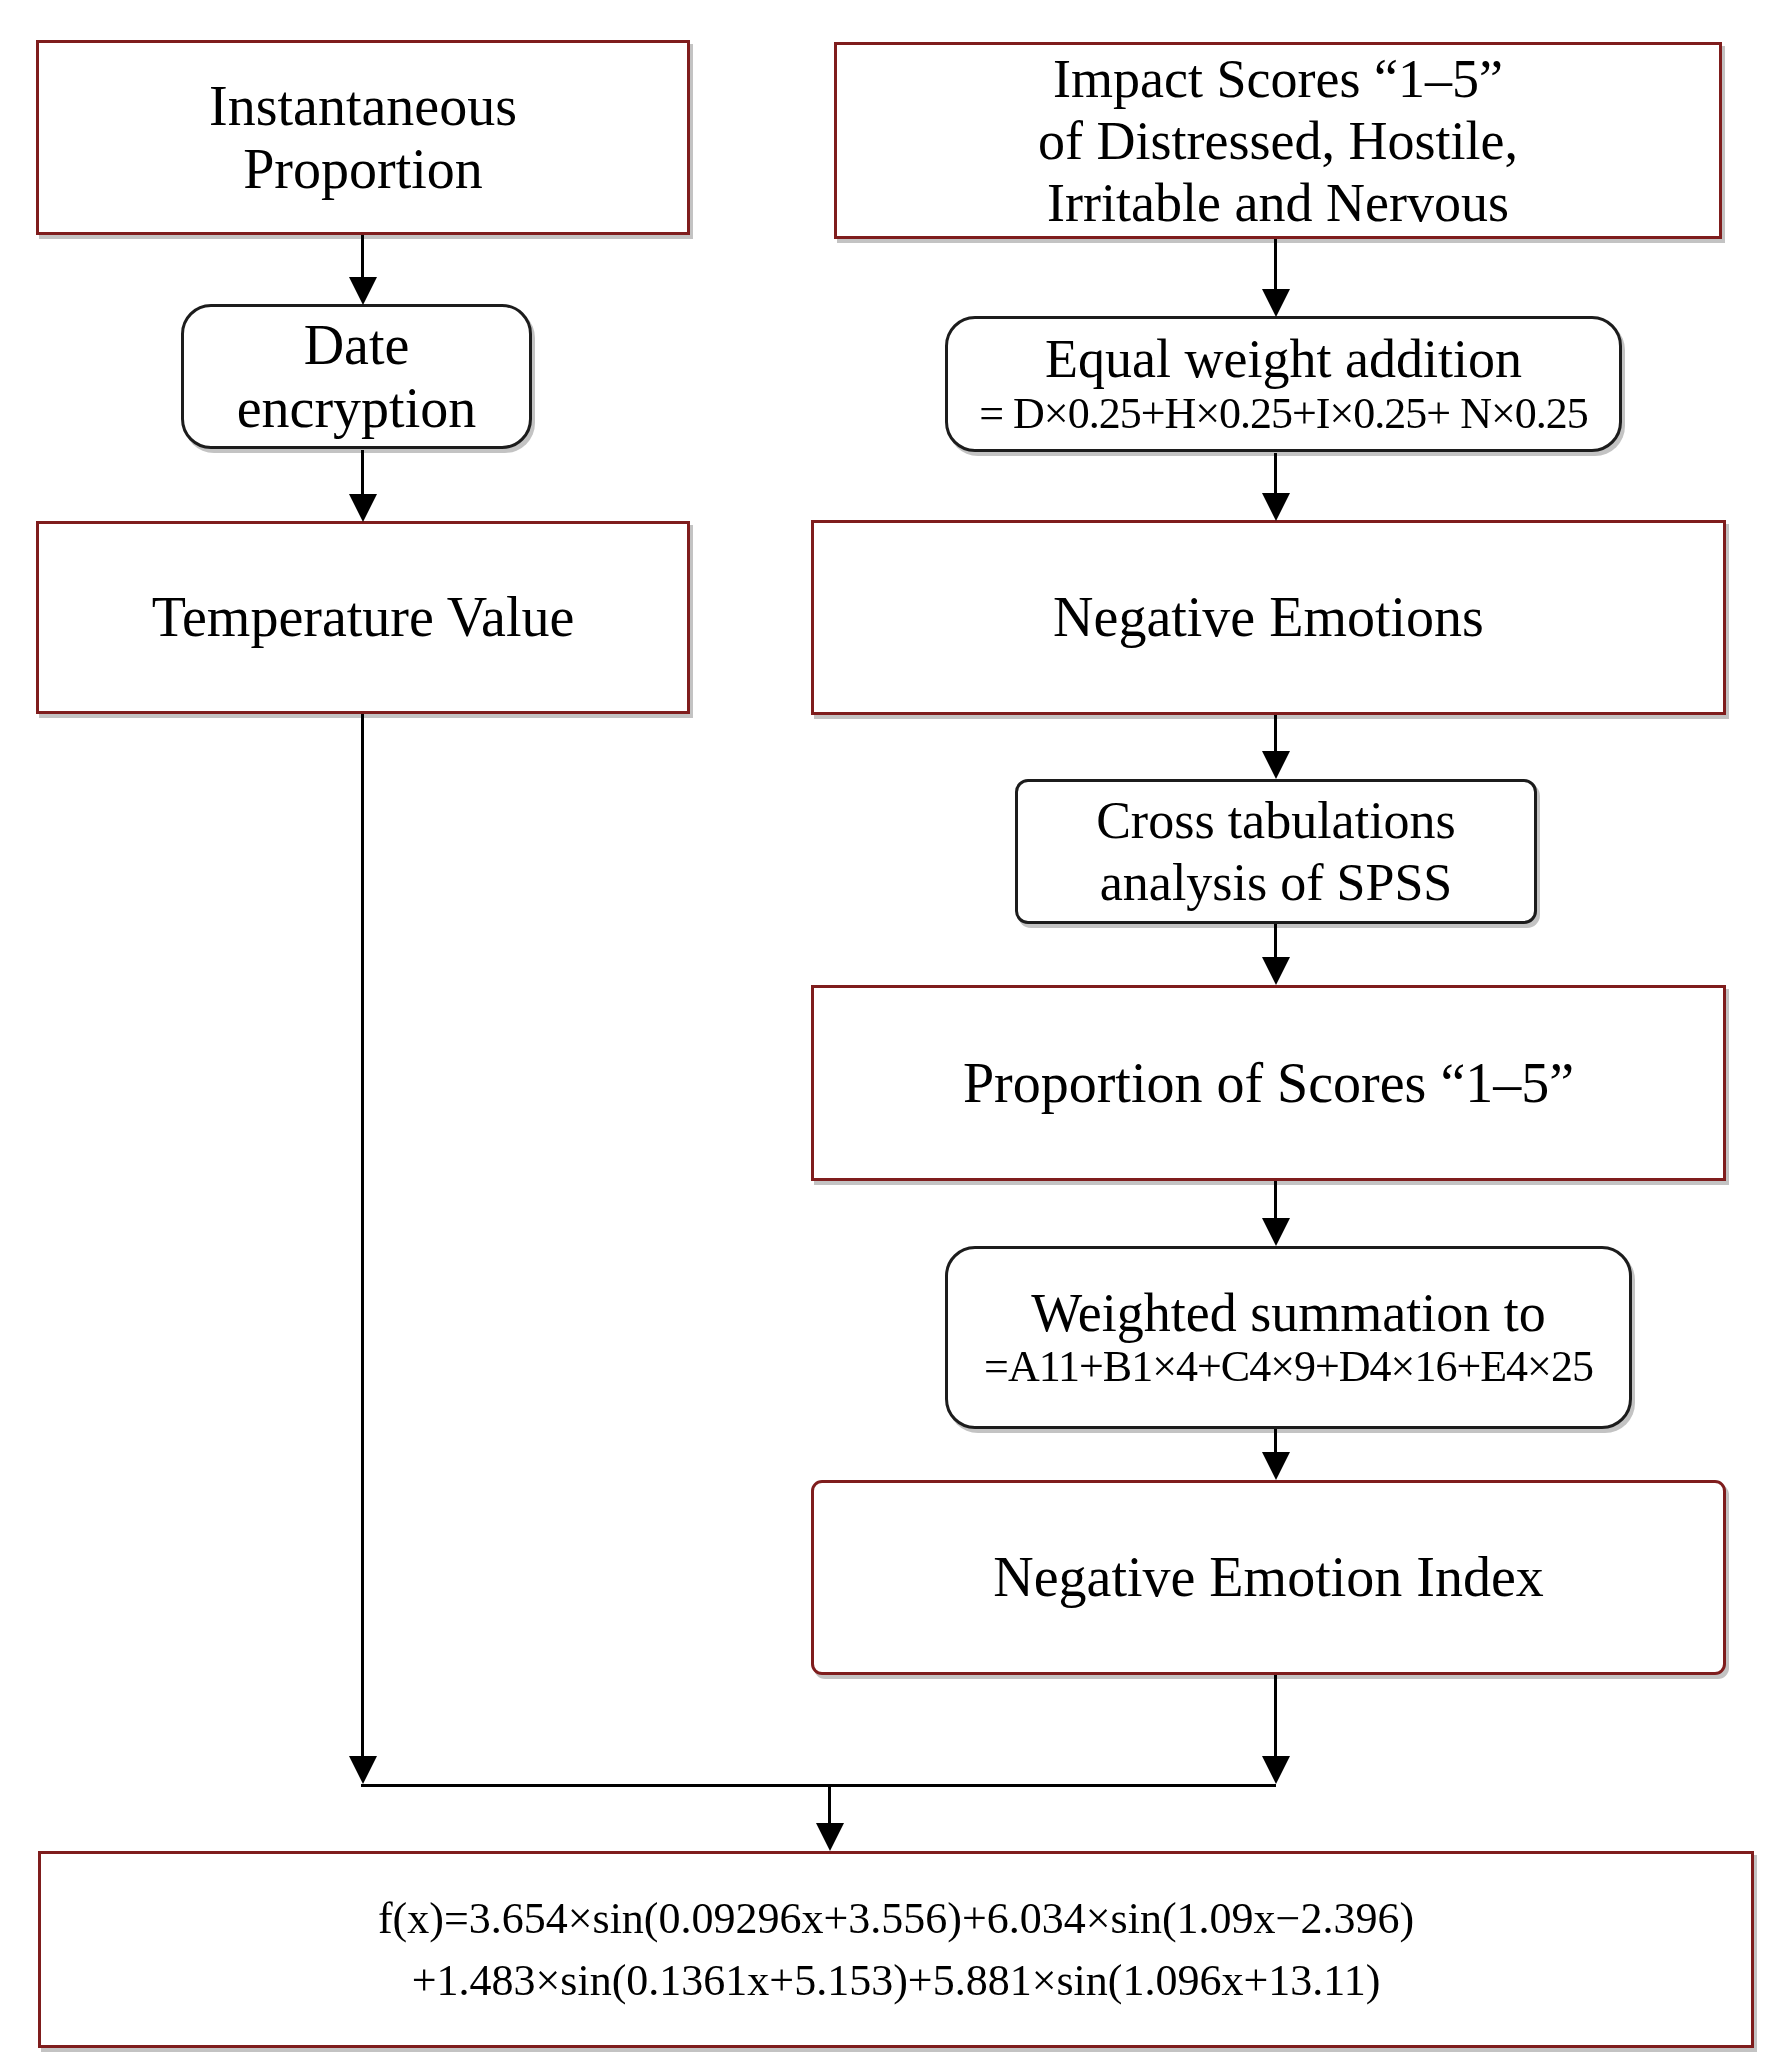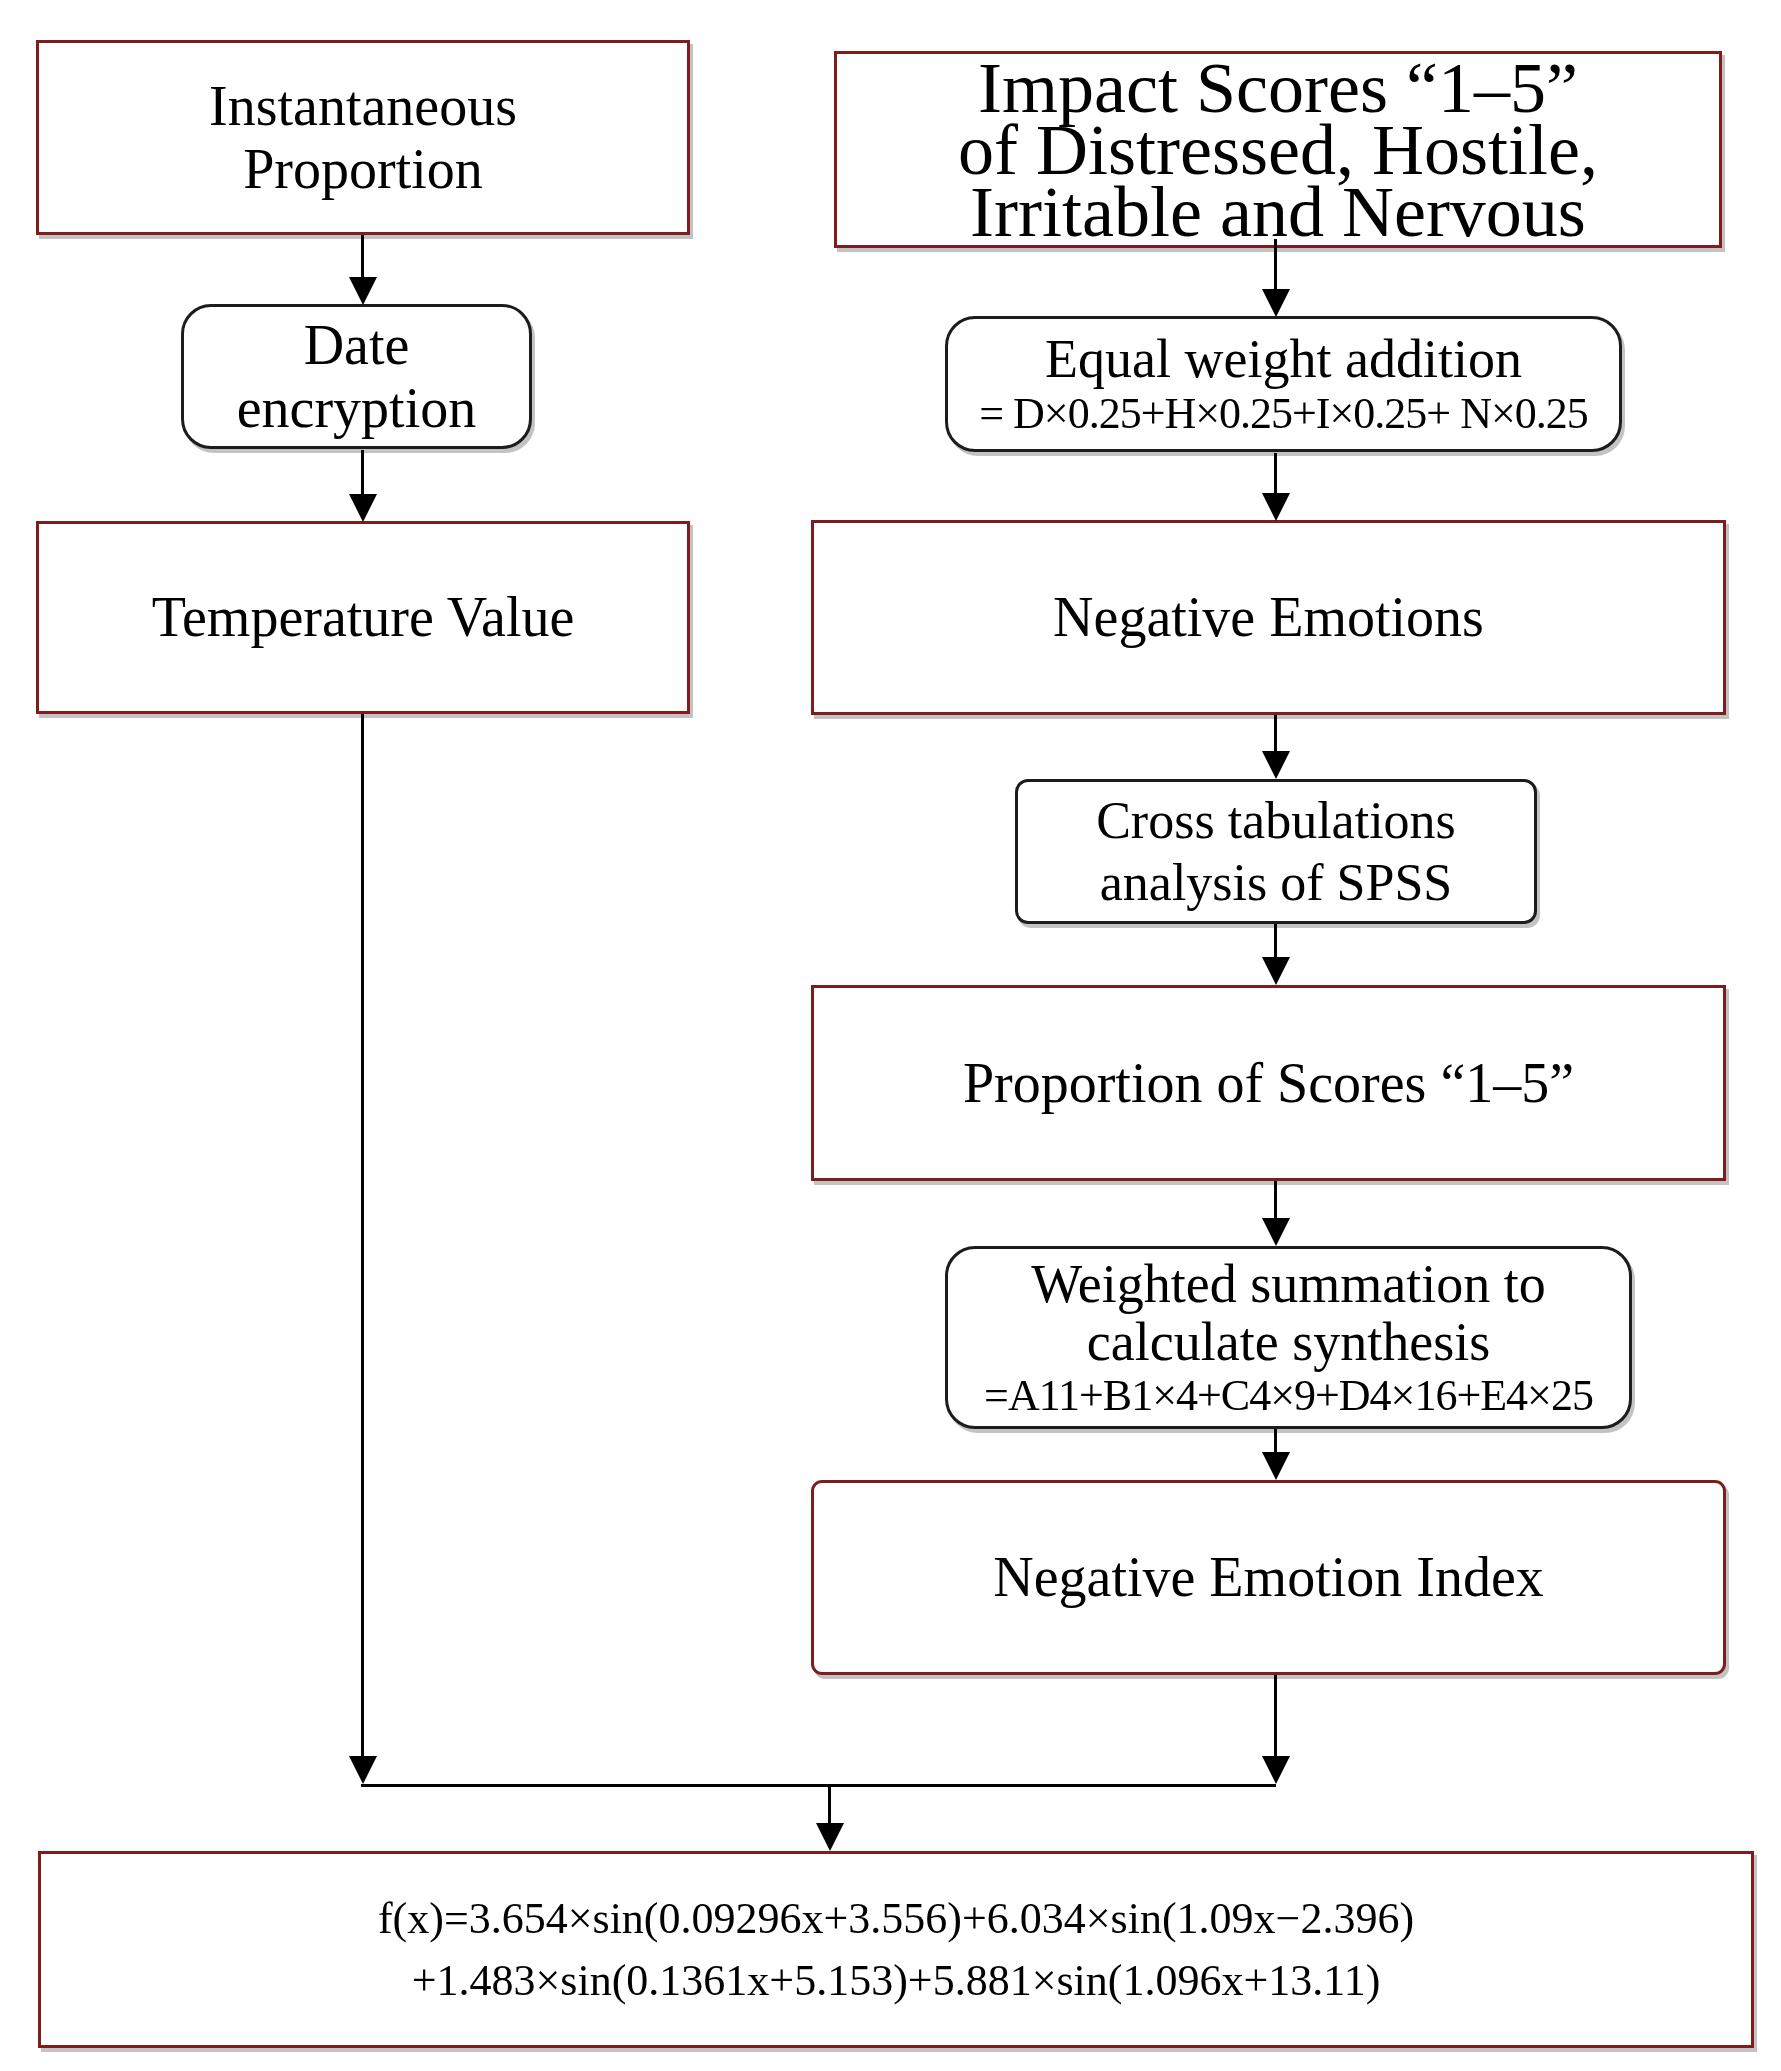--- a/index.html
+++ b/index.html
@@ -27,21 +27,21 @@
     box-shadow: 3px 4px 0 rgba(145,145,145,0.55);
   }
   .round {
     border: 3px solid #1c1c1c;
     border-radius: 30px;
     box-shadow: 3px 4px 0 rgba(145,145,145,0.55);
   }
   .node span { display: block; white-space: nowrap; }
 
   .t-main   { font-size: 56px; line-height: 1.12; }
-  .t-impact { font-size: 72px; line-height: 62px; margin-top: 9px; }
+  .t-impact { font-size: 54px; line-height: 62px; }
   .t-rtitle { font-size: 54px; line-height: 60px; }
   .t-crosst { font-size: 52px; line-height: 62px; }
   .t-wtitle { font-size: 54px; line-height: 58px; }
   .t-formula { font-size: 44px; line-height: 50px; letter-spacing: -1px; }
   .t-model-title { font-size: 64px; line-height: 68px; }
   .t-model-formula { font-size: 44px; line-height: 50px; }
   .gap-top { margin-top: 12px; }
 
   .stem  { position: absolute; width: 3px;  background: #000000; }
   .hline { position: absolute; height: 3px; background: #000000; }
@@ -91,21 +91,20 @@
     <span>Cross tabulations</span>
     <span>analysis of SPSS</span>
   </div>
 
   <div class="node rect t-main" style="left:811px; top:985px; width:915px; height:196px;">
     <span>Proportion of Scores “1–5”</span>
   </div>
 
   <div class="node round" style="left:945px; top:1246px; width:687px; height:183px;">
     <span class="t-wtitle">Weighted summation to</span>
-    <span class="t-wtitle">calculate synthesis</span>
     <span class="t-formula">=A11+B1×4+C4×9+D4×16+E4×25</span>
   </div>
 
   <div class="node rect t-main" style="left:811px; top:1480px; width:915px; height:195px;border-radius:11px;">
     <span>Negative Emotion Index</span>
   </div>
 
   <div class="node rect" style="left:38px; top:1851px; width:1716px; height:197px;">
     <span class="t-model-formula">f(x)=3.654×sin(0.09296x+3.556)+6.034×sin(1.09x−2.396)</span>
     <span class="t-model-formula gap-top">+1.483×sin(0.1361x+5.153)+5.881×sin(1.096x+13.11)</span>

